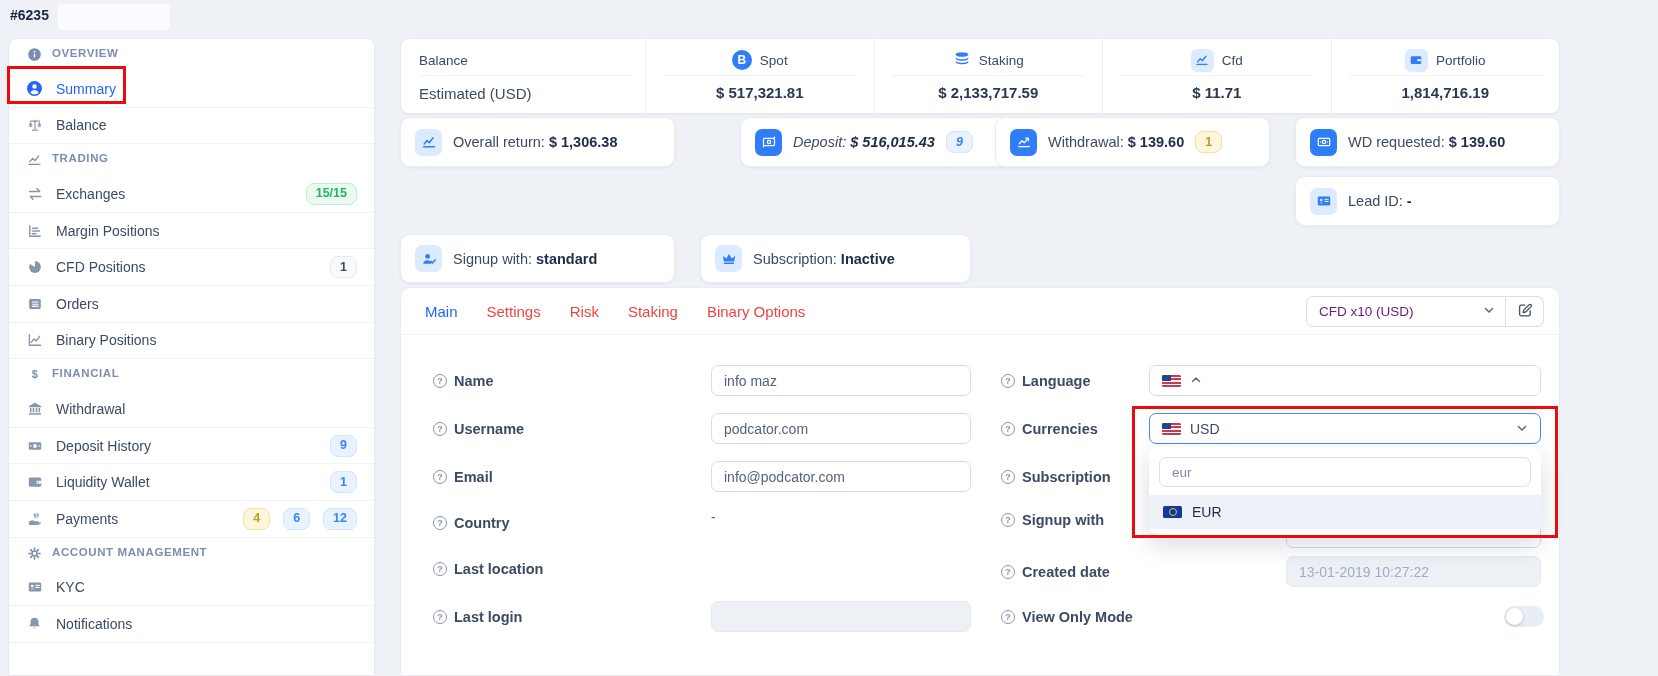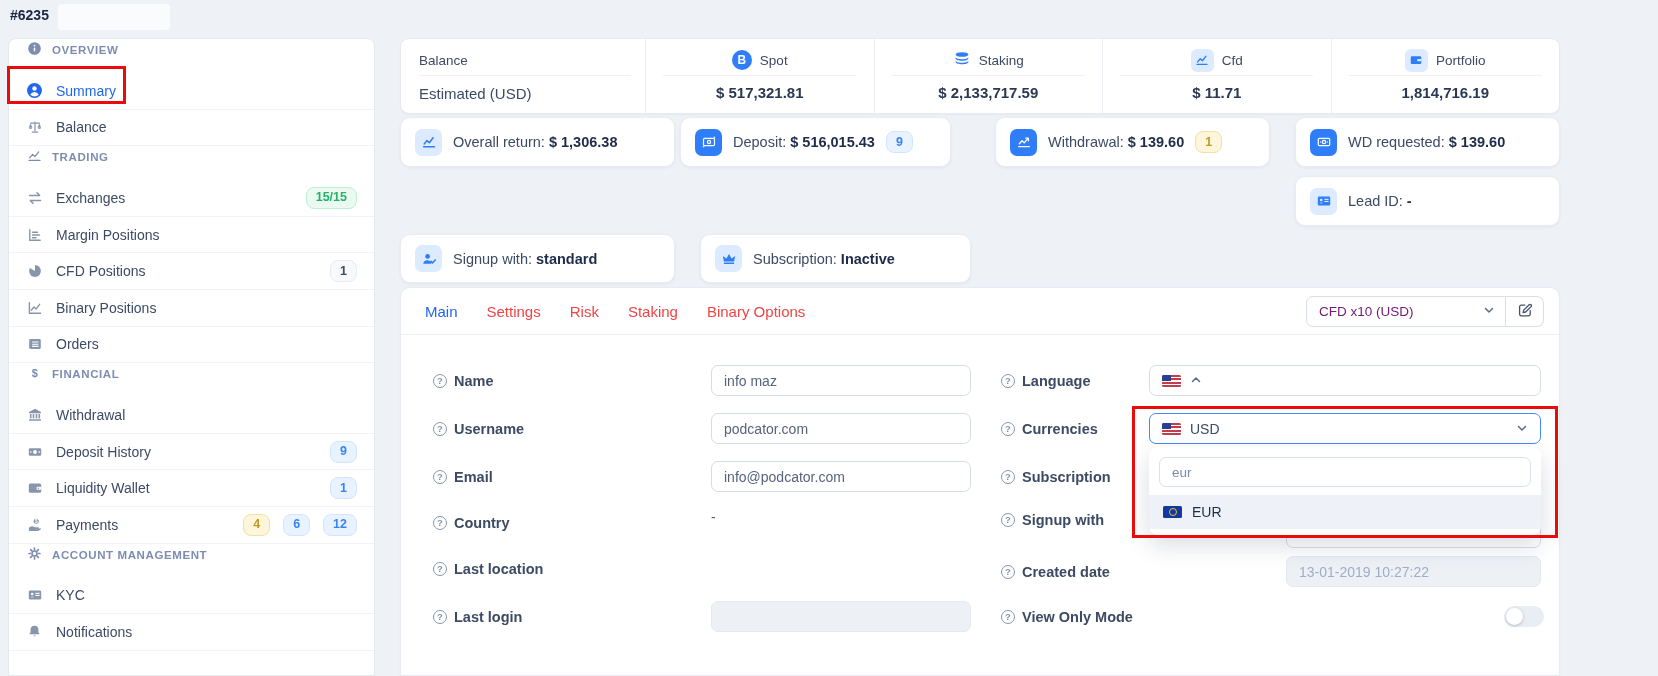--- a/index.html
+++ b/index.html
@@ -11,21 +11,21 @@
     color:#3c4a63; font-size:14px;
   }
 
   
   #page-title { position:absolute; left:10px; top:7px; font-size:14px; font-weight:700; color:#1b2745; }
   #redaction { position:absolute; left:58px; top:4px; width:112px; height:26px; background:#fafbfd; border-radius:4px; }
 
   
   #sidebar { position:absolute; left:8px; top:38px; width:367px; height:638px;
     background:#fff; border:1px solid #e4e9f0; border-radius:8px 8px 0 0; overflow:hidden; }
-  .sb-header { display:flex; align-items:flex-end; gap:9px; height:32px; padding:17px 17px;
+  .sb-header { display:flex; align-items:flex-start; gap:9px; height:32px; padding:8px 17px;
     color:#7d8db0; font-size:11.5px; font-weight:700; letter-spacing:.6px; }
   .sb-item { display:flex; align-items:center; gap:13px; height:36.6px; padding:0 17px;
     font-size:14px; font-weight:500; color:#3c4a63; border-bottom:1px solid #f1f3f8; cursor:pointer; }
   .sb-item.active { color:#2166f3; }
   .sb-icon { width:17px; display:flex; justify-content:center; flex:none; }
   .sb-spacer { flex:1; }
   .badge { font-size:12.5px; font-weight:700; padding:2.5px 9px; border-radius:8px; line-height:1.2; }
   .badge.green  { background:#eafaf1; color:#24b26b; border:1px solid #bfeed6; }
   .badge.blue   { background:#e9f2ff; color:#3684f7; border:1px solid #d2e5ff; }
   .badge.gray   { background:#f7f9fc; color:#3c4a63; border:1px solid #e7ecf3; }
@@ -190,37 +190,37 @@
         </svg>
     </span>
     <span>CFD Positions</span>
     <span class="sb-spacer"></span>
     <span class="badge gray">1</span>
   </div>
 
   <div class="sb-item">
     <span class="sb-icon">
       <svg width="16" height="16" viewBox="0 0 16 16">
+          <rect x="2.2" y="3" width="11.6" height="10" rx="1.4" fill="#8896ad"></rect>
+          <path d="M5.1 6h6.4M5.1 8.2h6.4M5.1 10.4h6.4" stroke="#fff" stroke-width="1.1"></path>
+        </svg>
+    </span>
+    <span>Orders</span>
+  </div>
+
+  <div class="sb-item">
+    <span class="sb-icon">
+      <svg width="16" height="16" viewBox="0 0 16 16">
           <g stroke="#8896ad" stroke-width="1.4" fill="none" stroke-linecap="round" stroke-linejoin="round">
             <path d="M2.4 2.8v10.4h11.2"></path>
             <path d="M4.3 10.3 7 6.9l2.2 2 3.4-4.6"></path>
           </g>
         </svg>
     </span>
     <span>Binary Positions</span>
-  </div>
-
-  <div class="sb-item">
-    <span class="sb-icon">
-      <svg width="16" height="16" viewBox="0 0 16 16">
-          <rect x="2.2" y="3" width="11.6" height="10" rx="1.4" fill="#8896ad"></rect>
-          <path d="M5.1 6h6.4M5.1 8.2h6.4M5.1 10.4h6.4" stroke="#fff" stroke-width="1.1"></path>
-        </svg>
-    </span>
-    <span>Orders</span>
   </div>
 
   <div class="sb-header">
     <span class="sb-icon">
       <svg width="14" height="14" viewBox="0 0 16 16">
           <text x="8" y="12.5" text-anchor="middle" font-size="12.5" font-weight="bold" fill="#7d8db0" font-family="Liberation Sans, sans-serif">$</text>
         </svg>
     </span>
     <span>FINANCIAL</span>
   </div>
@@ -389,21 +389,21 @@
     <svg width="16" height="16" viewBox="0 0 16 16">
         <g stroke="#2f7df8" stroke-width="1.5" fill="none" stroke-linecap="round" stroke-linejoin="round">
           <path d="M2.6 12.8h10.8"></path>
           <path d="M3.2 10 6 6.6l2.3 2.1 3.8-4.9"></path>
         </g>
       </svg>
   </span>
   <span class="stat-text"><span>Overall return:</span> <b>$ 1,306.38</b></span>
 </div>
 
-<div class="stat-card" style="left:680px; top:117px; width:271px;">
+<div class="stat-card" style="left:740px; top:117px; width:271px;font-style:italic;">
   <span class="icon-sq icon-solid">
     <svg width="16" height="16" viewBox="0 0 16 16">
         <g stroke="#fff" stroke-width="1.2" fill="none">
           <rect x="2.5" y="4.4" width="11" height="7.2" rx="1"></rect>
           <circle cx="8" cy="8" r="1.6"></circle>
         </g>
         <path d="M13 2.2l1.6 1.5-2 .4z" fill="#fff"></path>
         <path d="M3 13.8 1.4 12.3l2-.4z" fill="#fff"></path>
       </svg>
   </span>

